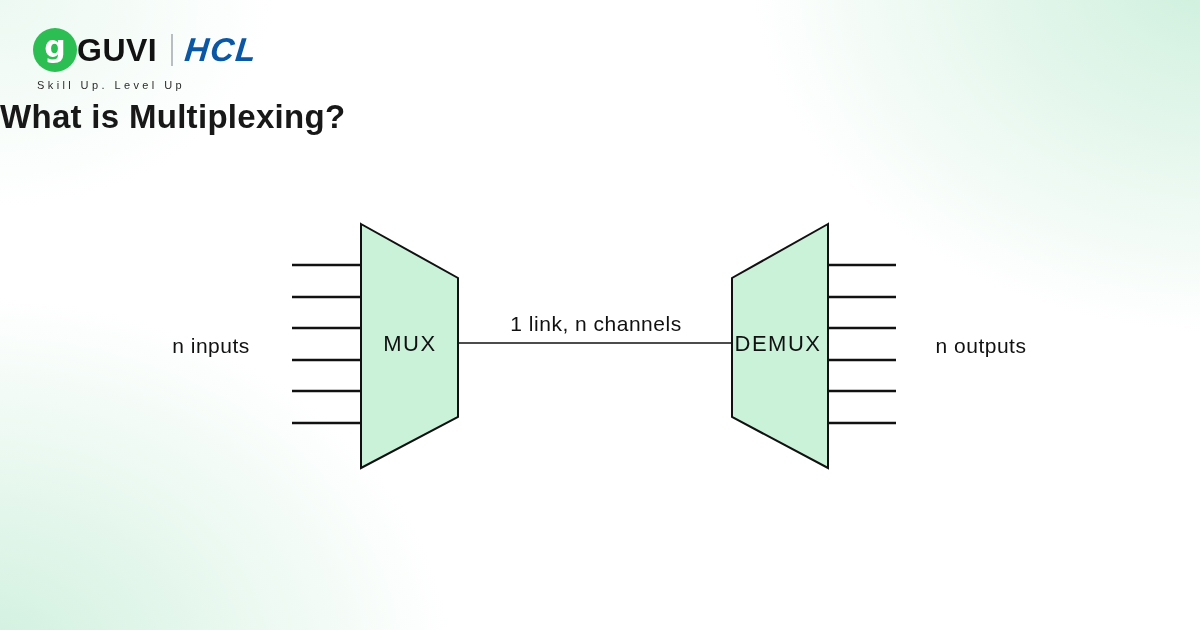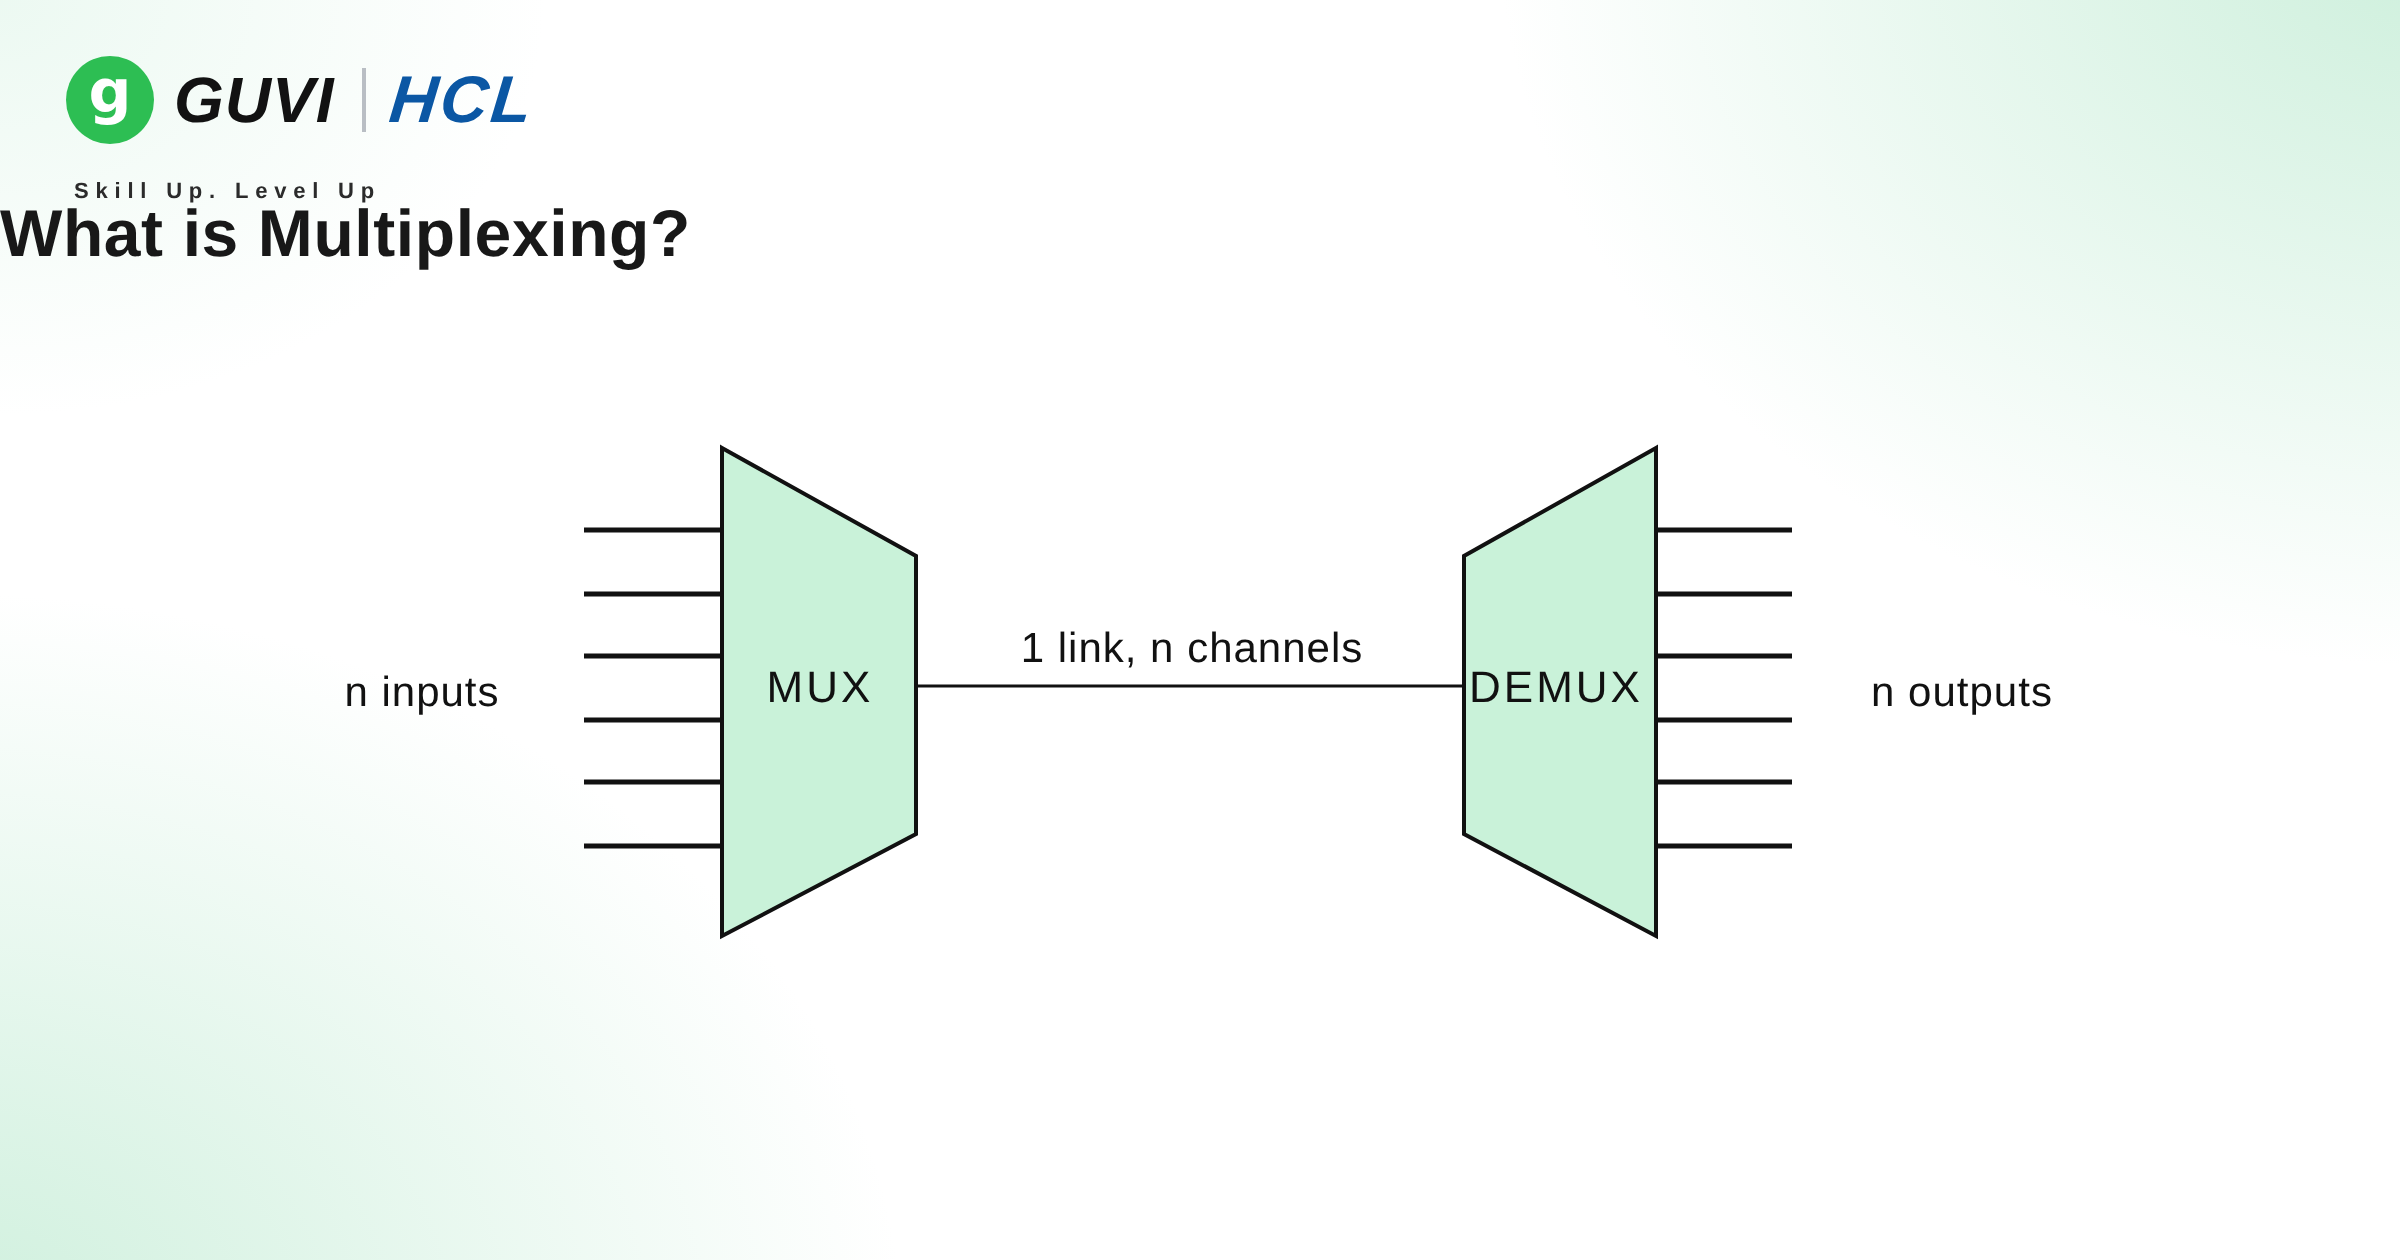--- a/index.html
+++ b/index.html
@@ -21,34 +21,33 @@
   .logo-row { display: flex; align-items: center; }
   .guvi-badge {
     width: 44px; height: 44px; border-radius: 50%;
     background: #2dbe53; color: #ffffff;
     display: flex; align-items: center; justify-content: center;
     font-size: 30px; font-weight: 700; line-height: 1;
     font-family: "DejaVu Sans", sans-serif;
     padding-bottom: 6px; box-sizing: border-box;
   }
   .guvi-word {
-    margin-left: 10px;
-    font-size: 32px; font-weight: 700; color: #121212; letter-spacing: 0.5px; font-style: italic;
+    font-size: 32px; font-weight: 700; color: #121212; letter-spacing: 0.5px;
   }
   .logo-divider {
     width: 2px; height: 32px; background: #b9bec4; margin: 0 12px 0 14px;
   }
   .hcl-word {
     font-size: 33px; font-weight: 800; font-style: italic;
     color: #0b57a4; letter-spacing: 1.5px;
     transform: skewX(-6deg);
   }
   .tagline {
-    margin-top: 18px; padding-left: 4px;
-    font-size: 11px; font-weight: 700; letter-spacing: 3.4px; color: #2b2b2b;
+    margin-top: 7px; padding-left: 4px;
+    font-size: 11px; font-weight: 400; letter-spacing: 3.4px; color: #2b2b2b;
   }
 
   
   .title {
     position: absolute; top: 98px; left: 0; width: 1185px;
     margin: 0; text-align: left;
     font-size: 33px; font-weight: 800; color: #181818; letter-spacing: 0.3px;
   }
 
   

